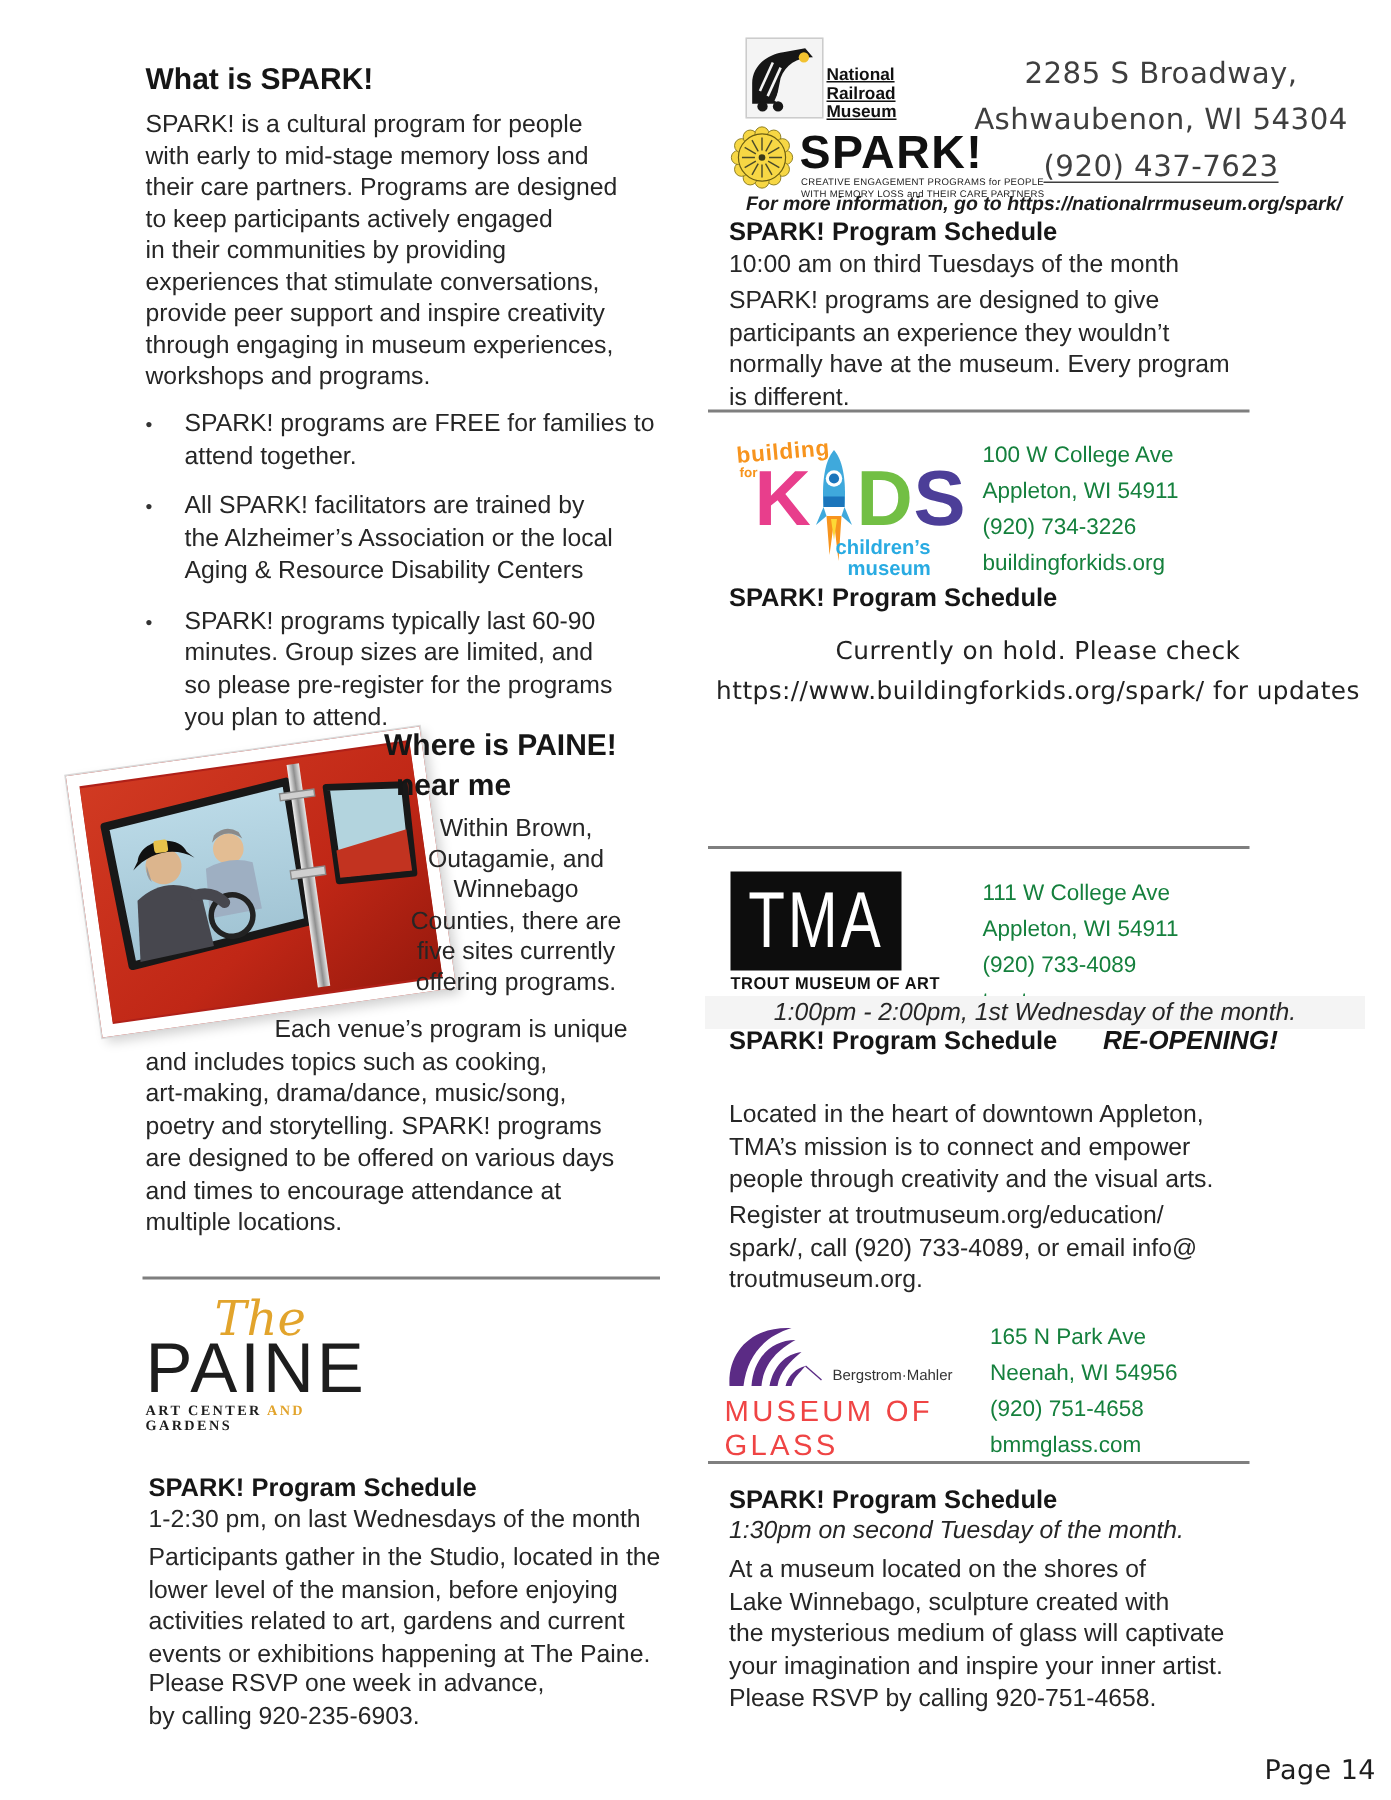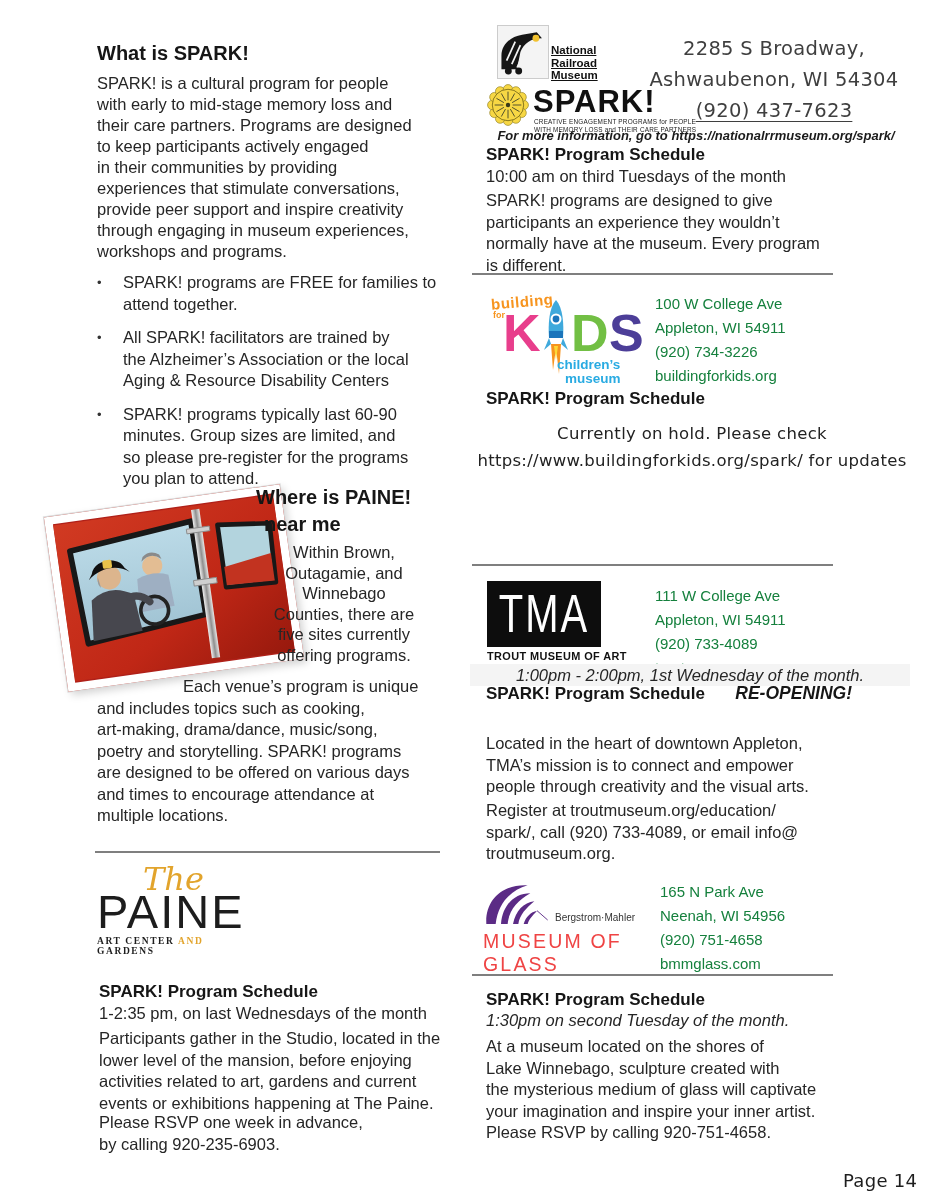--- a/index.html
+++ b/index.html
@@ -146,21 +146,21 @@
 
   <div class="abs divider" style="left:95px;top:851px;width:345px;"></div>
 
   <div class="abs" style="left:97px;top:862px;width:165px;height:92px;">
     <span class="abs paine-the" style="left:46px;top:-2px;">The</span>
     <span class="abs paine-name" style="left:0px;top:28px;">PAINE</span>
     <span class="abs paine-tag" style="left:0px;top:74px;"><span>ART CENTER </span><span class="gold">AND</span><span> GARDENS</span></span>
   </div>
 
   <div class="abs sched" style="left:99px;top:982px;">SPARK! Program Schedule</div>
-  <div class="abs t16" style="left:99px;top:1003px;">1-2:35 pm, on last Wednesdays of the month</div>
+  <div class="abs t16" style="left:99px;top:1003px;">1-2:30 pm, on last Wednesdays of the month</div>
   <div class="abs t16b ml" style="left:99px;top:1028px;width:370px;">Participants gather in the Studio, located in the
 lower level of the mansion, before enjoying
 activities related to art, gardens and current
 events or exhibitions happening at The Paine.</div>
   <div class="abs t16b ml" style="left:99px;top:1112px;">Please RSVP one week in advance,
 by calling 920-235-6903.</div>
 
   <div class="abs" style="left:497px;top:25px;width:50px;height:52px;border:1px solid #ccc;background:#f4f4f4;">
     <svg width="50" height="52" viewBox="0 0 58 60">
       <path d="M4,50 L4,34 C4,22 14,12 28,10 L45,7 L51,14 C38,14 30,20 26,30 L22,50 Z" fill="#161616"></path>

